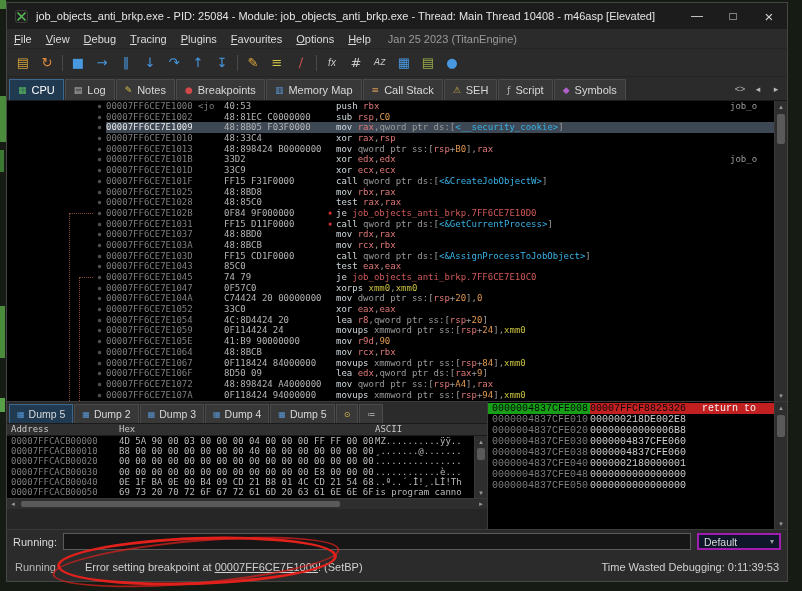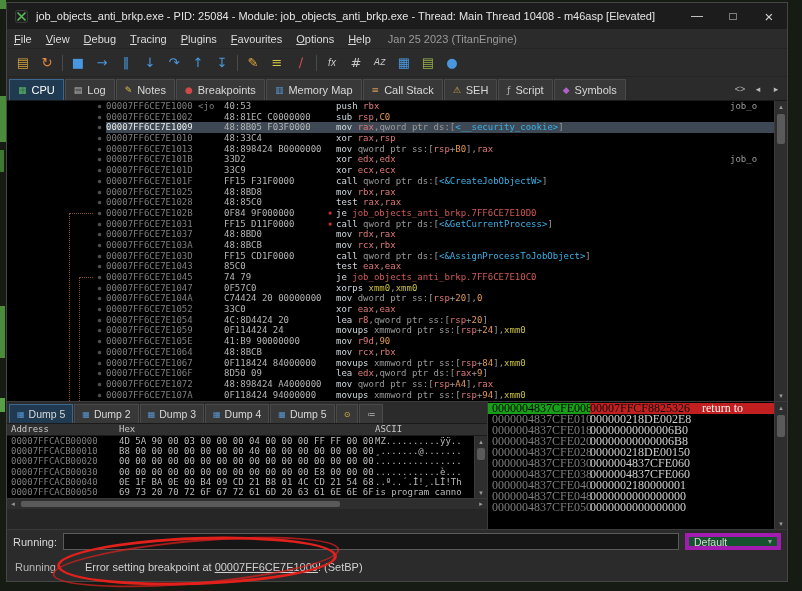--- a/index.html
+++ b/index.html
@@ -67,32 +67,32 @@
   .du-addr{width:112px;flex:none;color:#7e7e7e;padding-left:4px;overflow:hidden}
   .du-hex{width:256px;flex:none;color:#b9b9b9;overflow:hidden}
   .du-ascii{flex:1;color:#b9b9b9;overflow:hidden}
   .hscroll{height:11px;background:#2e2e2e;border-top:1px solid #3a3a3a;display:flex;align-items:center;flex:none}
   .hsb-btn{width:12px;text-align:center;color:#9a9a9a;font-size:7px}
   .hsb-track{flex:1;position:relative;height:100%}
   .hsb-thumb{position:absolute;top:2px;bottom:2px;left:2px;width:70%;background:#5a5a5a;border-radius:2px}
   .left-blank{flex:1;background:#262626}
   
   .stack-wrap{flex:1;display:flex;background:#000}
-  .stack{flex:1;overflow:hidden;font-family:Liberation Serif, serif;font-size:12px;padding-top:1px}
+  .stack{flex:1;overflow:hidden;font-family:Liberation Mono, monospace;font-size:10px;padding-top:1px}
   .srow{display:flex;height:11px;line-height:11px;white-space:pre}
   .st-addr{width:102px;flex:none;color:#7e7e7e;padding-left:4px}
   .st-val{width:112px;flex:none;color:#cfcfcf}
   .st-cmt{flex:1;color:#b0b0b0;overflow:hidden}
   .srow.hl .st-addr{background:#17a017;color:#000}
   .srow.hl .st-val{background:#c22020;color:#0a0a0a}
   .srow.hl .st-cmt{background:#c22020;color:#f4f4f4}
   
   .cmdbar{height:24px;background:#2b2b2b;display:flex;align-items:center;padding:0 6px;gap:6px;flex:none;border-top:1px solid #3a3a3a;font-size:11px;color:#d8d8d8}
   .cmd-input{flex:1;height:17px;background:#161616;border:1px solid #5a5a5a;color:#e0e0e0;font-size:11px;padding:0 4px;font-family:"Liberation Sans",sans-serif}
-  .cmd-default{width:96px;height:17px;background:#14532d;border:4px solid #a21caf;color:#d8d8d8;display:flex;align-items:center;padding:0 5px;justify-content:space-between;font-size:10.5px}
+  .cmd-default{width:84px;height:17px;background:#0f172a;border:2px solid #a21caf;color:#d8d8d8;display:flex;align-items:center;padding:0 5px;justify-content:space-between;font-size:10.5px}
   .statusbar{flex:1;background:#2b2b2b;display:flex;align-items:center;padding:0 8px;font-size:11px;color:#d0d0d0;gap:16px}
   .status-state{color:#b8b8b8;width:54px;flex:none}
   .status-error{flex:1;white-space:nowrap;overflow:hidden}
   .err-link{text-decoration:underline}
   .status-time{color:#d0d0d0;flex:none}
   
   .ellipse{position:absolute;border:3px solid #e2211c;border-radius:50%;pointer-events:none;z-index:60}
 </style>
 </head>
 <body>
@@ -305,23 +305,21 @@
             <div class="hsb-thumb"></div>
           </div>
         <div class="hsb-btn">▸</div>
       </div>
       <div class="left-blank"></div>
     </div>
     <div class="stack-wrap">
       <div class="stack">
           <div class="srow hl"><span class="st-addr">0000004837CFE008</span><span class="st-val">00007FFCF8825326</span><span class="st-cmt">return to</span></div>
           <div class="srow"><span class="st-addr">0000004837CFE010</span><span class="st-val">000000218DE002E8</span><span class="st-cmt"></span></div>
-          <div class="srow"><span class="st-addr">0000004837CFE018</span><span class="st-val">00000000000006B0</span><span class="st-cmt"></span></div>
           <div class="srow"><span class="st-addr">0000004837CFE020</span><span class="st-val">00000000000006B8</span><span class="st-cmt"></span></div>
-          <div class="srow"><span class="st-addr">0000004837CFE028</span><span class="st-val">000000218DE00150</span><span class="st-cmt"></span></div>
           <div class="srow"><span class="st-addr">0000004837CFE030</span><span class="st-val">0000004837CFE060</span><span class="st-cmt"></span></div>
           <div class="srow"><span class="st-addr">0000004837CFE038</span><span class="st-val">0000004837CFE060</span><span class="st-cmt"></span></div>
           <div class="srow"><span class="st-addr">0000004837CFE040</span><span class="st-val">0000002180000001</span><span class="st-cmt"></span></div>
           <div class="srow"><span class="st-addr">0000004837CFE048</span><span class="st-val">0000000000000000</span><span class="st-cmt"></span></div>
           <div class="srow"><span class="st-addr">0000004837CFE050</span><span class="st-val">0000000000000000</span><span class="st-cmt"></span></div>
         </div>
       <div class="vscroll">
         <div class="sb-btn">▴</div>
         <div class="sb-track">
             <div class="sb-thumb" style="top:2px;height:22px"></div>
@@ -336,18 +334,19 @@
     <input class="cmd-input" value="" style="">
     <div class="cmd-default">
       <span>Default</span>
       <span style="font-size:8px;color:#9a9a9a">▾</span>
     </div>
   </div>
 
   <div class="statusbar">
     <span class="status-state">Running</span>
     <span class="status-error"><span>Error setting breakpoint at </span><span class="err-link">00007FF6CE7E1009</span><span>! (SetBP)</span></span>
+    <span class="status-time">Time Wasted Debugging: 0:11:39:53</span>
   </div>
 
 </div>
 
 <div class="ellipse" style="left:57px;top:537px;width:280px;height:48px;transform:rotate(-2deg)"></div>
 <div class="ellipse" style="left:52px;top:540px;width:288px;height:44px;transform:rotate(-5deg);opacity:.7;border-width:2px"></div>
 
 </body></html>

